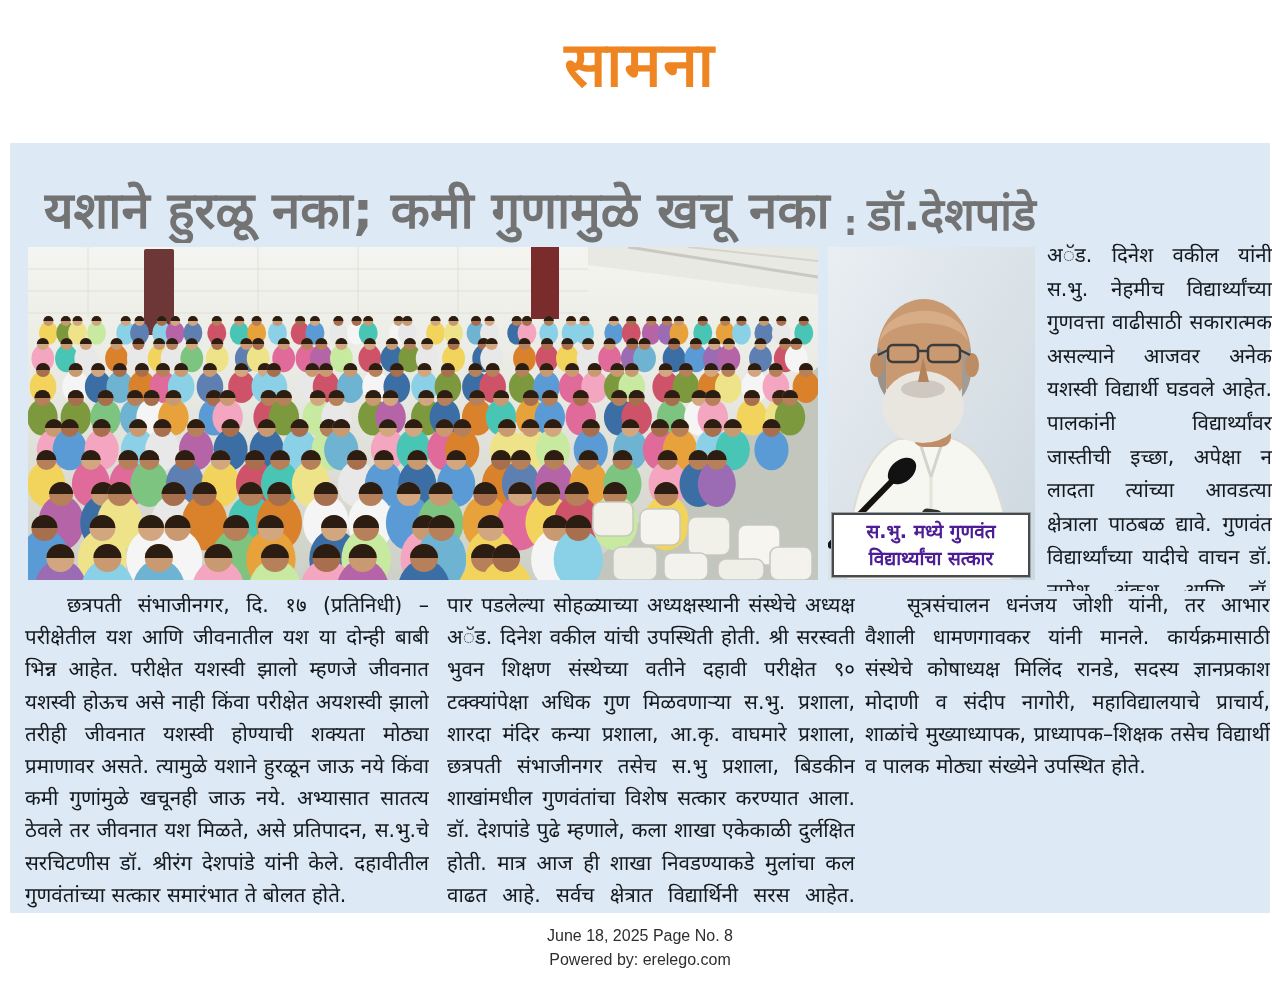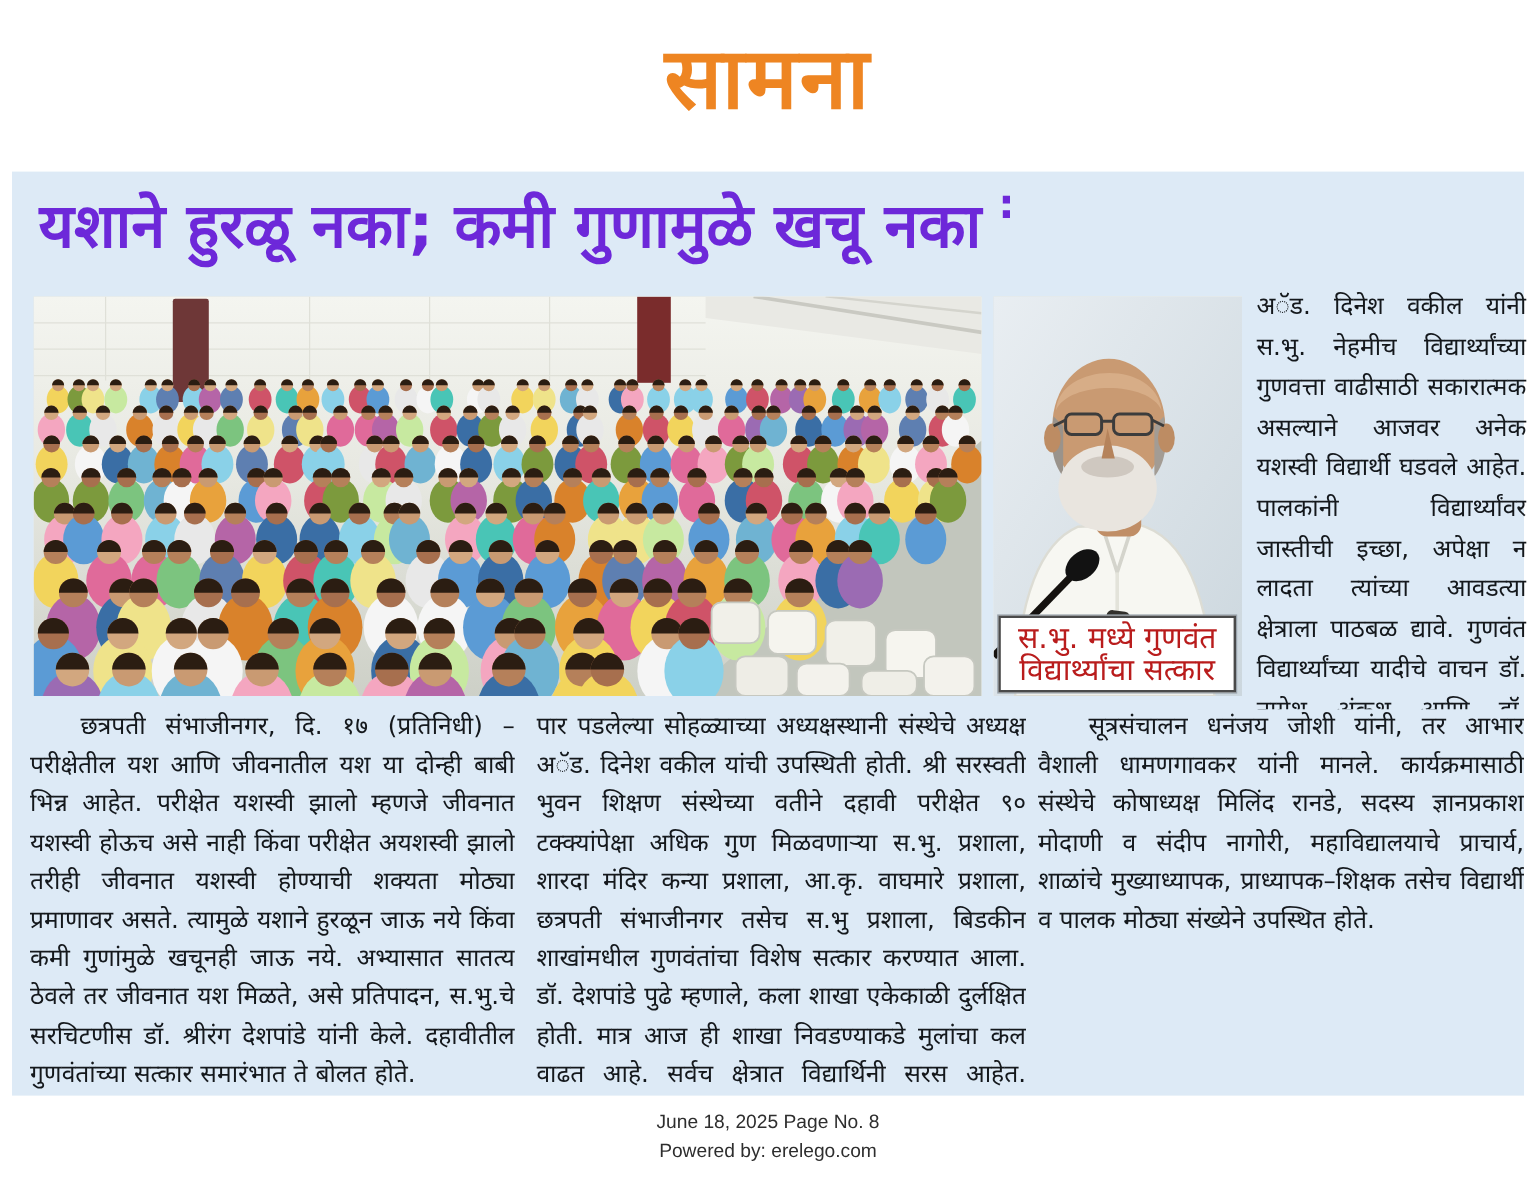--- a/index.html
+++ b/index.html
@@ -1,37 +1,37 @@
 <!DOCTYPE html>
 <html><head>
 <meta charset="utf-8">
 <style>
   html,body{margin:0;padding:0;background:#ffffff;}
   #page{position:relative;width:1280px;height:991px;background:#ffffff;overflow:hidden;
         font-family:"DejaVu Sans",sans-serif;}
   
   .masthead{position:absolute;top:10px;left:0;width:1280px;height:110px;
             display:flex;align-items:center;justify-content:center;}
-  .masthead .logo{font-size:71px;font-weight:900;color:#ee8522;letter-spacing:2px;line-height:1;}
+  .masthead .logo{font-size:62px;font-weight:900;color:#ee8522;letter-spacing:2px;line-height:1;}
   
   .article{position:absolute;left:10px;top:143px;width:1260px;height:770px;background:#ddeaf6;}
-  .headline{position:absolute;left:22px;top:8px;width:1230px;height:92px;white-space:nowrap;
-            overflow:hidden;color:#6d28d9;display:flex;align-items:flex-start;}
+  .headline{position:absolute;left:34px;top:8px;width:1230px;height:92px;white-space:nowrap;
+            overflow:hidden;color:#737373;display:flex;align-items:flex-end;}
   .headline .main{font-size:51px;font-weight:900;}
   .headline .sep{font-size:34px;font-weight:700;margin:0 10px 0 14px;}
   .headline .attr{font-size:45px;font-weight:600;}
   
   .photo{position:absolute;top:104px;overflow:hidden;background:#e8e9e3;}
   .photo svg{display:block;}
   .audience{left:18px;width:790px;height:333px;}
   .speaker{left:818px;width:207px;height:333px;}
   .caption-box{position:absolute;left:4px;top:266px;width:194px;height:60px;background:#ffffff;
                border:2px solid #4a4a4a;box-shadow:0 0 0 1px #9aa4ad;
                display:flex;flex-direction:column;align-items:center;justify-content:center;}
-  .caption-box span{color:#b91c1c;font-weight:400;font-size:25px;line-height:27px;white-space:nowrap;}
+  .caption-box span{color:#4c1d95;font-weight:700;font-size:19px;line-height:27px;white-space:nowrap;}
   
   .colr{position:absolute;left:1037px;top:96px;width:225px;height:352px;overflow:hidden;
         font-size:20.5px;line-height:33.6px;font-weight:500;color:#14181c;text-align:justify;}
   .bodyrow{position:absolute;left:15px;top:446px;width:1245px;height:322px;overflow:hidden;}
   .bcol{position:absolute;top:0;height:322px;overflow:hidden;font-size:20.5px;line-height:32.2px;
         font-weight:500;color:#14181c;text-align:justify;}
   .bcol p{margin:0;}
   .bcol p.ind{text-indent:42px;}
   .c1{left:0;width:404px;}
   .c2{left:422px;width:408px;}
@@ -48,20 +48,21 @@
 
   <div class="masthead">
     <span class="logo">सामना</span>
   </div>
 
   <div class="article">
 
     <div class="headline">
       <span class="main">यशाने हुरळू नका; कमी गुणामुळे खचू नका</span>
       <span class="sep">:</span>
+      <span class="attr">डॉ.देशपांडे</span>
     </div>
 
     <div class="photo audience">
       <svg width="790" height="333" viewBox="0 0 790 333">
         <defs>
           <linearGradient id="hallbg" x1="0" y1="0" x2="0" y2="1">
             <stop offset="0" stop-color="#f4f5f0"></stop>
             <stop offset="0.45" stop-color="#e7e8e1"></stop>
             <stop offset="1" stop-color="#cdd0c7"></stop>
           </linearGradient>

